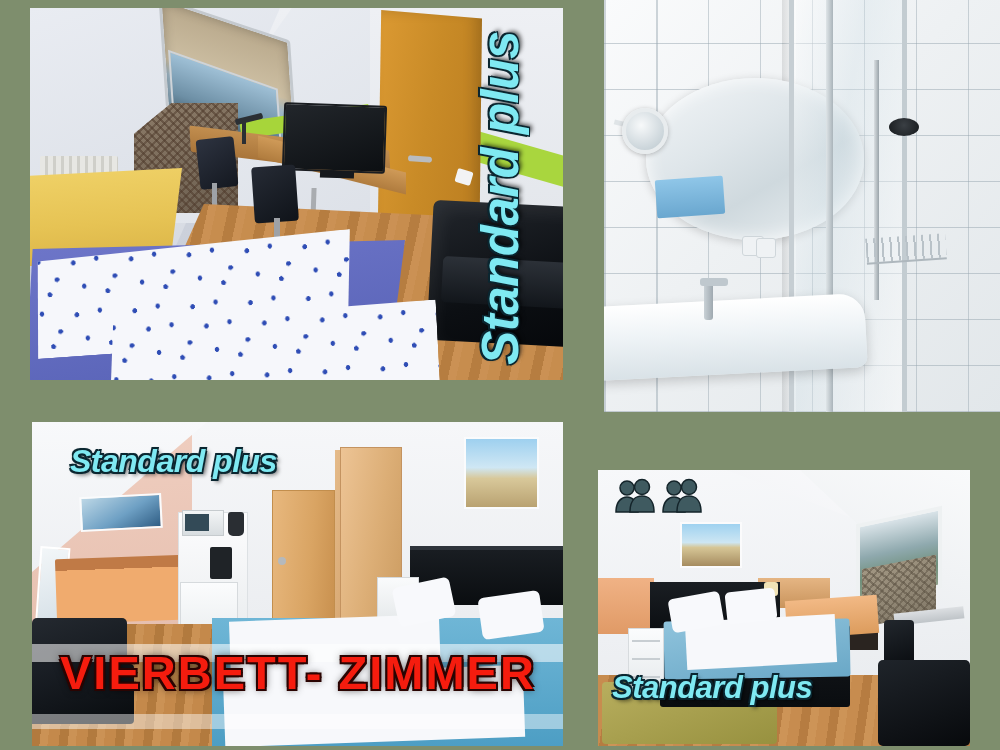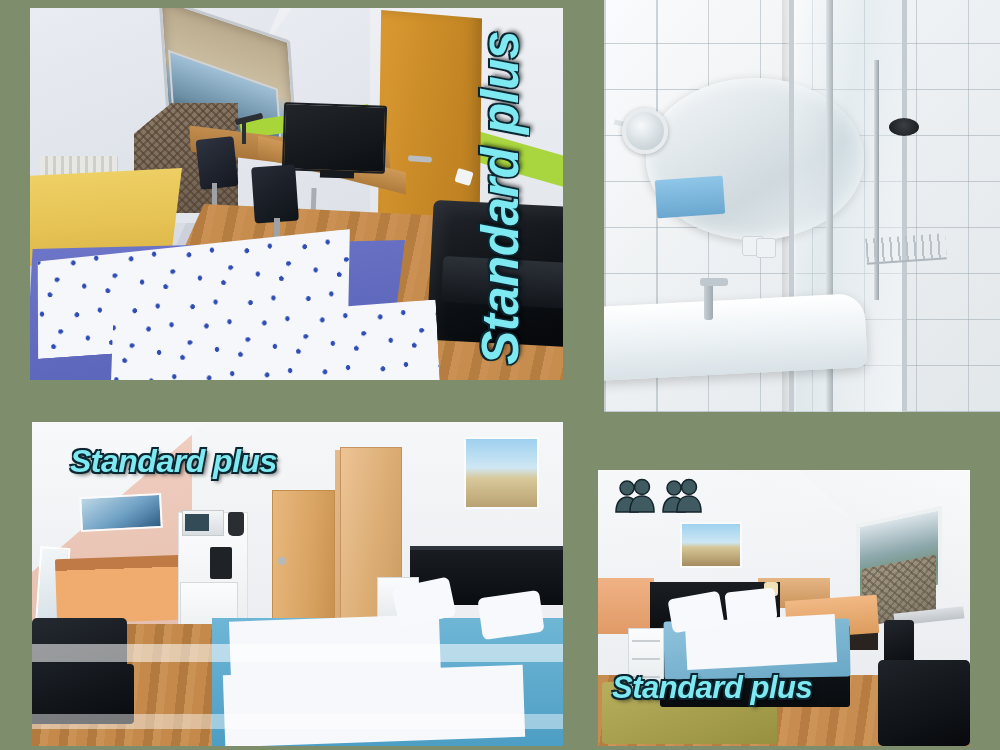--- a/index.html
+++ b/index.html
@@ -610,16 +610,17 @@
       <path d="M16 34 C16 22 22 18 28 18 C34 18 40 22 40 34 Z"></path>
       <circle cx="60" cy="10" r="7"></circle>
       <path d="M49 34 C49 23 55 19 60 19 C65 19 71 23 71 34 Z"></path>
       <circle cx="75" cy="9" r="7.5"></circle>
       <path d="M63 34 C63 22 69 18 75 18 C81 18 87 22 87 34 Z"></path>
     </g>
   </svg>
 
   <div class="ov label-cyan" id="label-standard-plus-bl">Standard plus</div>
 
+  <div class="ov label-red" id="label-vierbett-zimmer">VIERBETT- ZIMMER</div>
 
   <div class="ov label-cyan" id="label-standard-plus-br">Standard plus</div>
 
 </div>
 
 </body></html>

